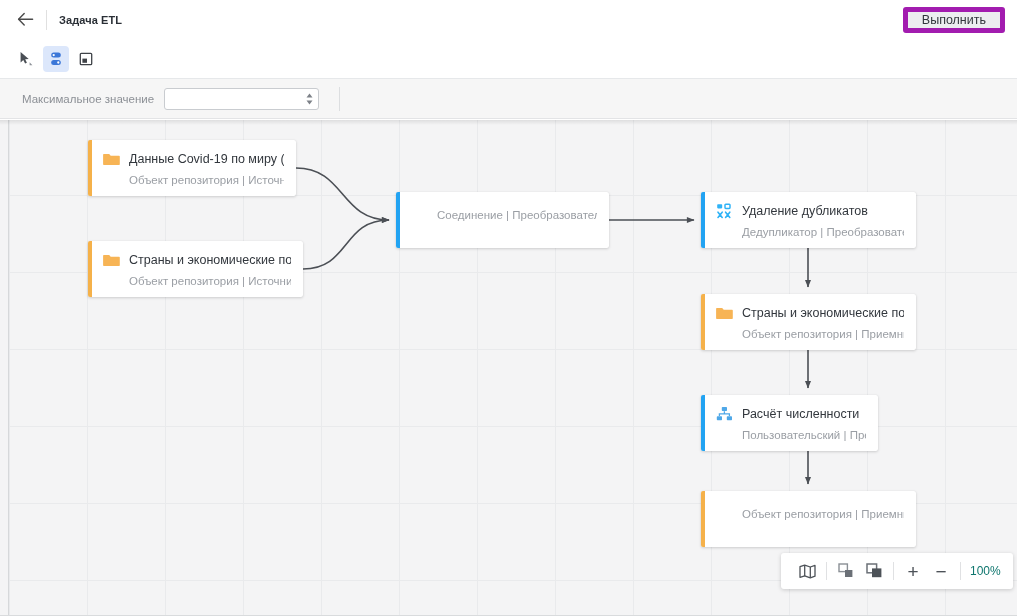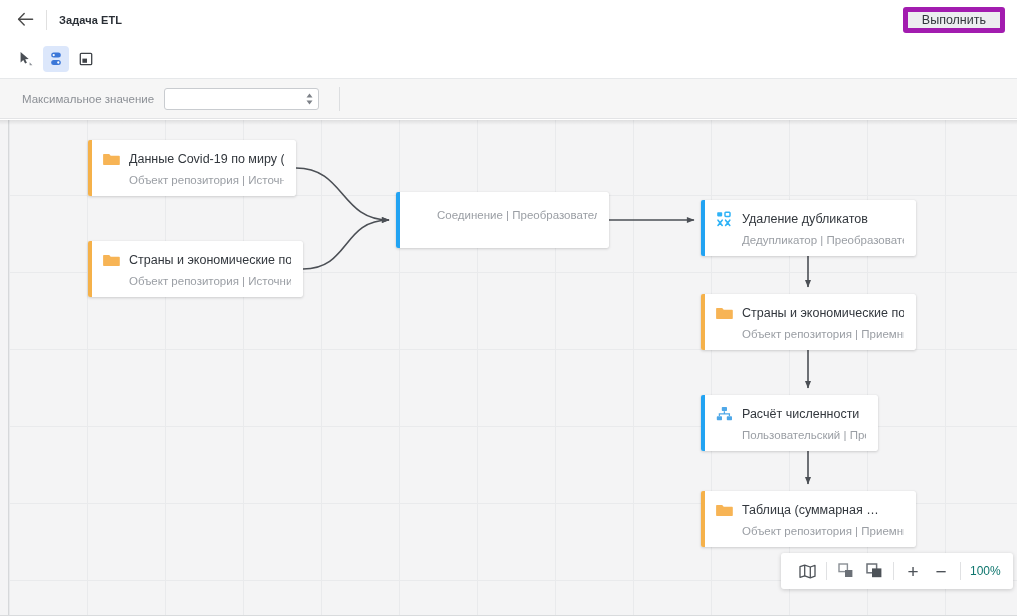--- a/index.html
+++ b/index.html
@@ -391,21 +391,21 @@
       </div>
     </div>
 
     <div class="node" style="left:396px; top:72px; width:213px; height:56px;">
       <div class="node-accent blue"></div>
       <div class="node-body">
         <div class="node-sub">Соединение | Преобразователь</div>
       </div>
     </div>
 
-    <div class="node" style="left:701px; top:80px; width:215px; height:56px;">
+    <div class="node" style="left:701px; top:72px; width:215px; height:56px;">
       <div class="node-accent blue"></div>
       <div class="node-body">
         <div class="node-title-row">
           <span class="node-icon">
             <svg width="17" height="16" viewBox="0 0 17 16">
               <rect x="1.2" y="1.2" width="5.0" height="4.2" rx="0.8" fill="#2fb3f7"></rect>
               <rect x="9.0" y="1.2" width="5.0" height="4.2" rx="0.8" fill="none" stroke="#2fb3f7" stroke-width="1.5"></rect>
               <path d="M2.0 9.2 L6.2 14.4 M6.2 9.2 L2.0 14.4" stroke="#2fb3f7" stroke-width="1.6" stroke-linecap="round"></path>
               <path d="M9.6 9.2 L13.8 14.4 M13.8 9.2 L9.6 14.4" stroke="#2fb3f7" stroke-width="1.6" stroke-linecap="round"></path>
             </svg>
@@ -445,28 +445,20 @@
           </span>
           <span class="node-title">Расчёт численности</span>
         </div>
         <div class="node-sub">Пользовательский | Преобразова…</div>
       </div>
     </div>
 
     <div class="node" style="left:701px; top:371px; width:215px; height:56px;">
       <div class="node-accent orange"></div>
       <div class="node-body">
-        <div class="node-title-row">
-          <span class="node-icon">
-            <svg width="17" height="14" viewBox="0 0 17 14">
-              <path d="M0.8 2.0 h5.4 l1.5 1.7 h8.4 a0.7 0.7 0 0 1 0.7 0.7 v7.8 a0.7 0.7 0 0 1 -0.7 0.7 h-15.3 a0.7 0.7 0 0 1 -0.7 -0.7 v-9.5 a0.7 0.7 0 0 1 0.7 -0.7 z" fill="#f7b455"></path>
-            </svg>
-          </span>
-          <span class="node-title">Таблица (суммарная …</span>
-        </div>
         <div class="node-sub">Объект репозитория | Приемник</div>
       </div>
     </div>
 
     <div class="canvas-bottom-line"></div>
   </div>
 
   <div class="zoombar">
     <div class="zb-item">
       <svg width="17" height="15" viewBox="0 0 17 15">

